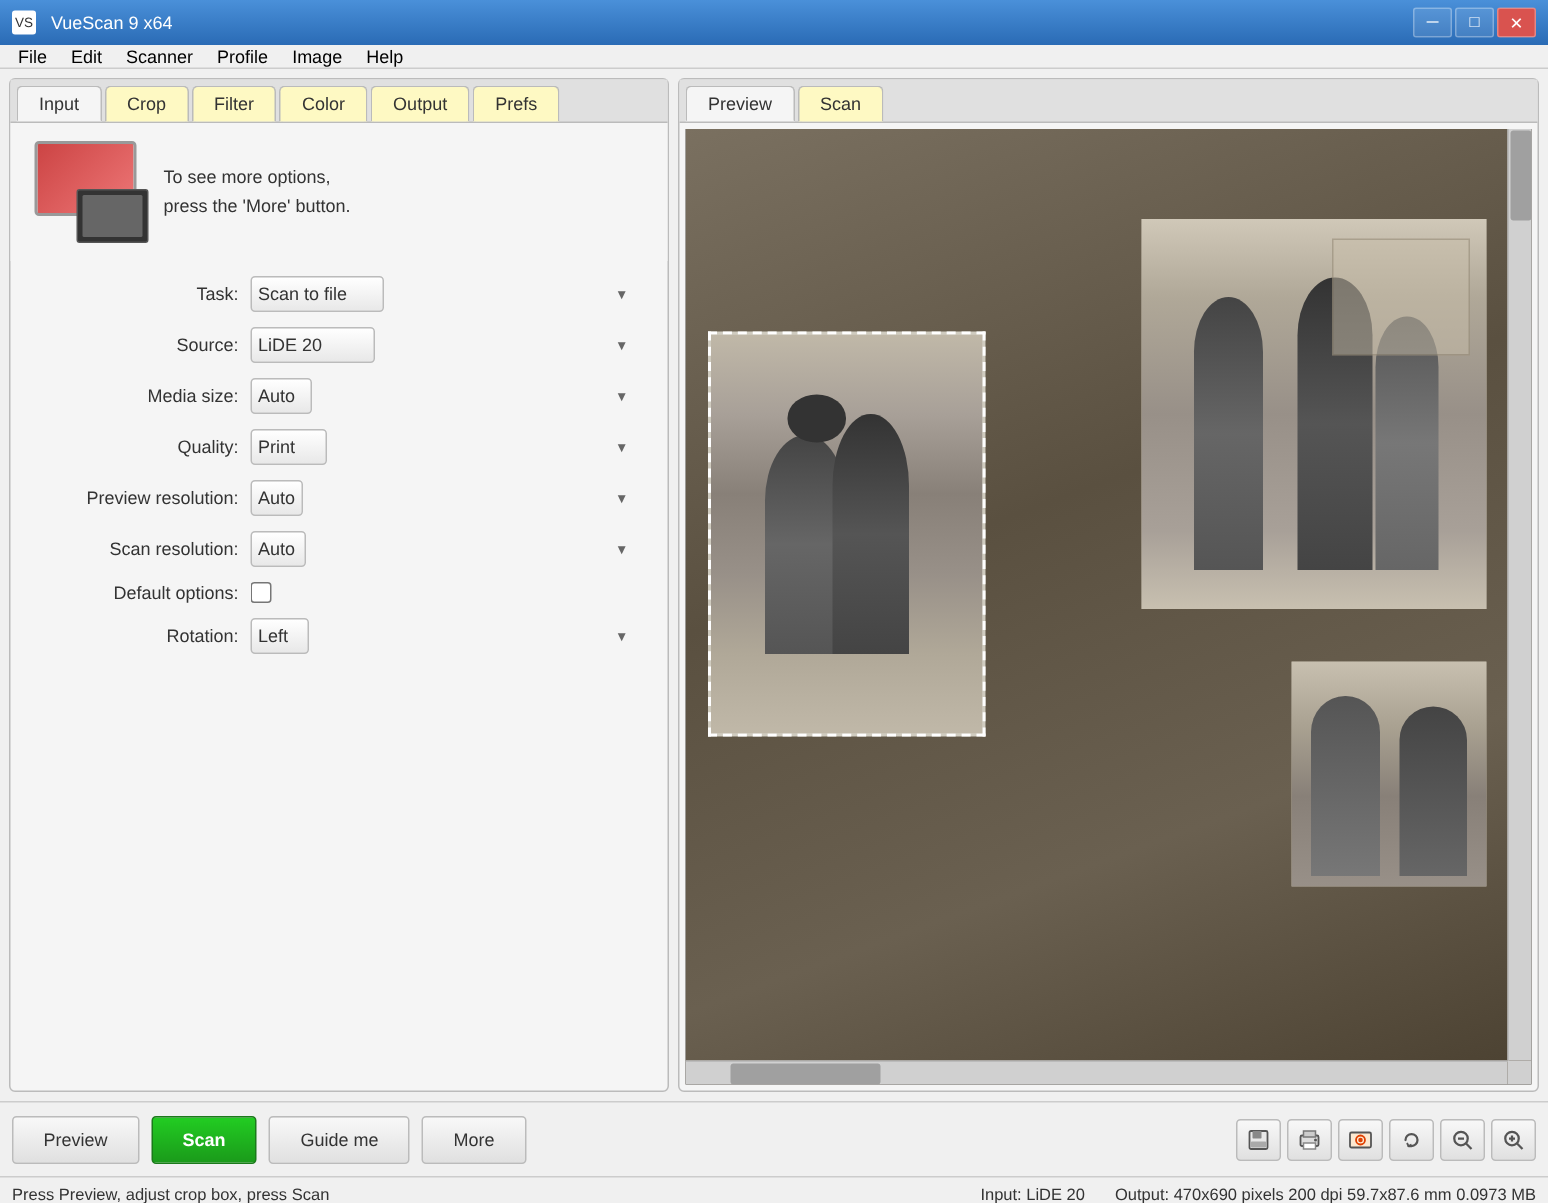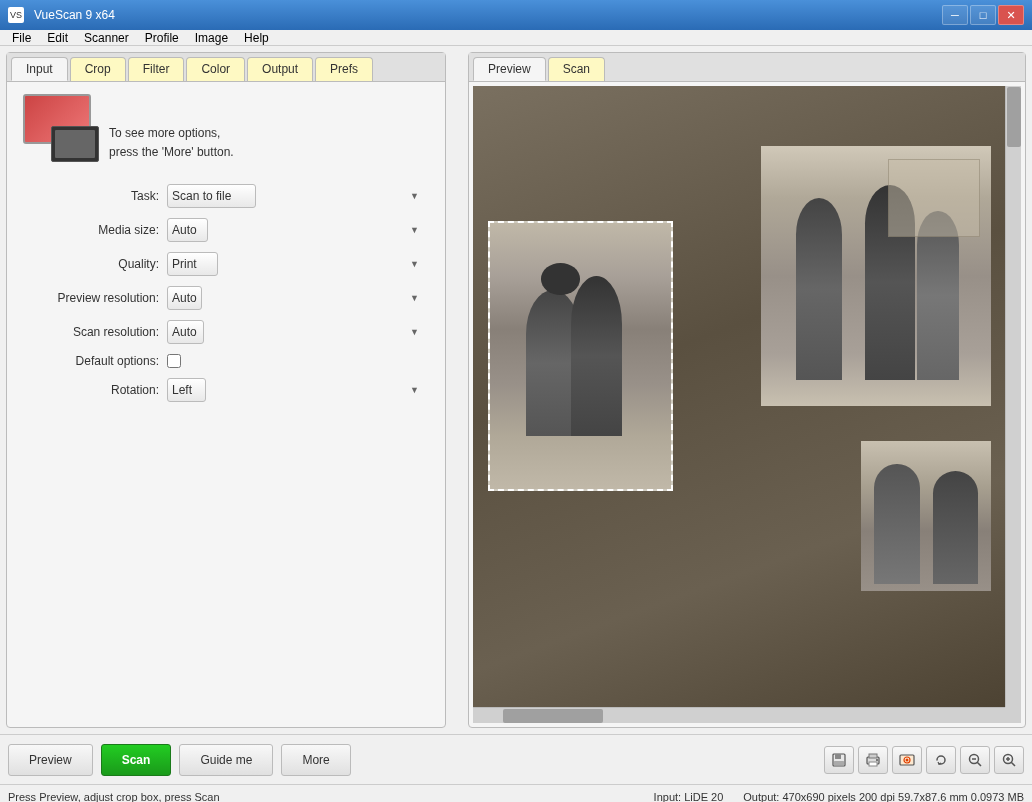--- a/index.html
+++ b/index.html
@@ -43,21 +43,21 @@
       font-size: 12px;
       color: #000;
       border-radius: 2px;
     }
 
     
     .main-container {
       display: flex;
       height: calc(802px - 30px - 24px - 36px - 24px);
       padding: 6px;
-      gap: 22px;
+      gap: 6px;
     }
 
     
     .left-panel {
       width: 440px;
       background: #f5f5f5;
       border: 1px solid #bbb;
       border-radius: 4px;
       display: flex;
       flex-direction: column;
@@ -84,21 +84,21 @@
     .tab.active {
       background: #f5f5f5;
       border-bottom: 1px solid #f5f5f5;
       font-weight: 500;
       z-index: 1;
     }
 
     
     .info-box {
       display: flex;
-      align-items: flex-end;
+      align-items: center;
       gap: 10px;
       padding: 12px 16px;
       background: #f5f5f5;
     }
     .info-text {
       font-size: 12px;
       color: #333;
       line-height: 1.6;
     }
 
@@ -392,20 +392,30 @@
         <div class="select-wrapper">
           <select class="form-select">
             <option>Scan to file</option>
             <option>Scan to printer</option>
             <option>Scan to email</option>
             <option>Copy</option>
           </select>
         </div>
       </div>
 
+      <div class="form-row">
+        <span class="form-label">Source:</span>
+        <div class="select-wrapper">
+          <select class="form-select">
+            <option>LiDE 20</option>
+            <option>Flatbed</option>
+            <option>Transparency</option>
+          </select>
+        </div>
+      </div>
 
 
       <div class="form-row">
         <span class="form-label">Media size:</span>
         <div class="select-wrapper">
           <select class="form-select">
             <option>Auto</option>
             <option>Letter</option>
             <option>A4</option>
             <option>Legal</option>

